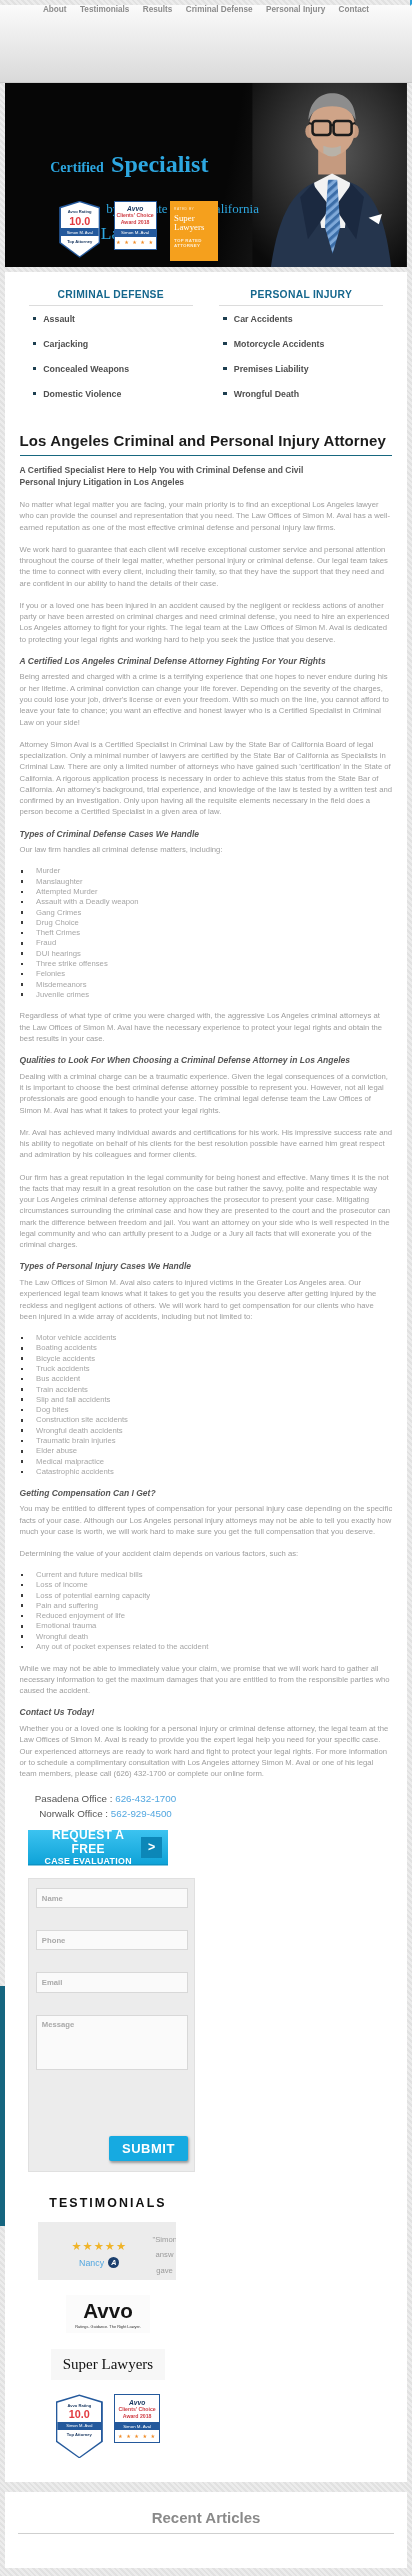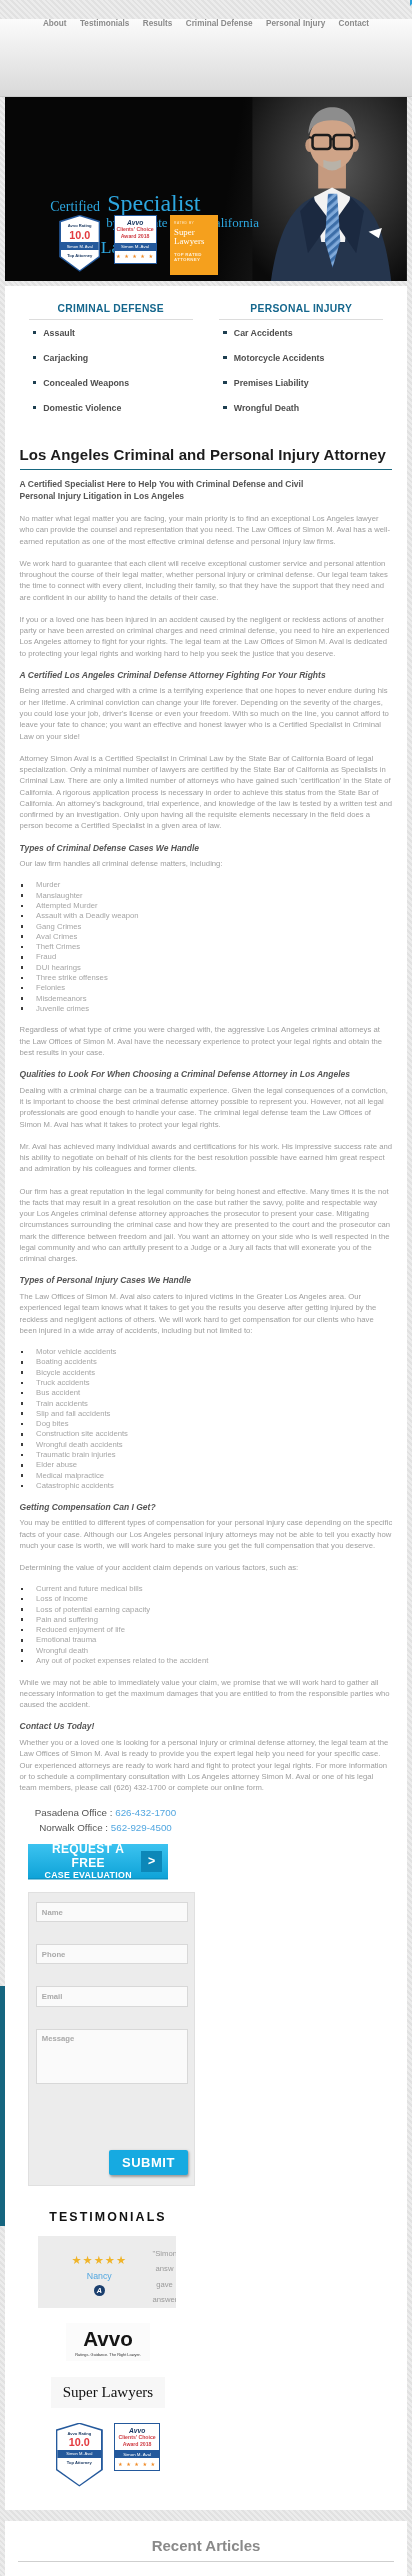--- a/index.html
+++ b/index.html
@@ -8,28 +8,28 @@
     background:repeating-linear-gradient(45deg,#ececec 0 2.1px,#e1e1e1 2.1px 4.1px);}
   
   .site-header{height:77px;background:linear-gradient(#fbfbfb,#d9d9d9);border-bottom:0.5px solid #c9c9c9;}
   .logo{display:flex;justify-content:center;align-items:center;padding-top:4.1px;gap:5.2px;}
   .logo-box{width:24px;height:34px;background:#0d0d0d;border:1px solid #4a4a4a;color:#fff;
     display:flex;align-items:center;justify-content:center;font-family:"Liberation Serif",serif;
     font-size:17.5px;letter-spacing:-4.1px;padding-right:3.1px;}
   .logo-title{font-family:"Liberation Serif",serif;font-size:15.5px;color:#1b2838;letter-spacing:0.5px;
     border-bottom:1px solid #1b2838;padding-bottom:1px;}
   .logo-sub{font-size:6.2px;color:#222;letter-spacing:3.6px;margin-top:2.6px;}
-  nav{display:flex;justify-content:center;gap:13.4px;margin-top:19px;}
+  nav{display:flex;justify-content:center;gap:13.4px;margin-top:5px;}
   .nav-item{color:#8b8b8b;font-size:8.2px;font-weight:bold;cursor:pointer;}
   
   .hero{position:relative;margin:0 5.2px;height:184px;overflow:hidden;
     background:linear-gradient(100deg,#060606 55%,#1d1d1d 72%,#333 100%);}
   .hero svg{position:absolute;right:0;top:0;}
   .hl{position:absolute;color:#2da7e0;font-family:"Liberation Serif",serif;}
-  .hl1{left:45px;top:93px;display:flex;align-items:baseline;gap:7.2px;}
+  .hl1{left:45px;top:68px;display:flex;align-items:baseline;gap:7.2px;font-weight:bold;}
   .hl1 .t1{font-size:14px;} .hl1 .t2{font-size:24px;}
   .hl2{left:101px;top:118px;font-size:13px;}
   .hl3{left:76px;top:140px;display:flex;align-items:baseline;gap:10.3px;}
   .hl3 .t3{font-size:12px;} .hl3 .t4{font-size:17.5px;}
   .hero-badges{position:absolute;left:54px;bottom:6.2px;display:flex;gap:13.4px;align-items:flex-start;}
   
   .badge{text-align:center;}
   .shield{width:41px;height:57px;background:#24599c;
     clip-path:polygon(50% 0,100% 11%,100% 74%,50% 100%,0 74%,0 11%);padding:1.5px;box-sizing:border-box;}
   .sh-in{width:100%;height:100%;background:#fff;clip-path:polygon(50% 0,100% 11%,100% 74%,50% 100%,0 74%,0 11%);
@@ -88,21 +88,21 @@
     padding:5.2px 13.4px;border-radius:2.1px;box-shadow:1px 1.5px 2.6px rgba(0,0,0,.35);cursor:pointer;
     font-family:"Liberation Sans",sans-serif;}
   
   .widget-col{width:185px;}
   .testi-head{text-align:center;color:#111;font-size:12.4px;letter-spacing:2.1px;margin:24px 0 11.3px;}
   .testi-card{background:#ececec;width:138px;margin-left:23px;padding:10.3px 0 11.3px;overflow:hidden;
     display:flex;position:relative;}
   .testi-main{width:103px;padding-left:9.3px;text-align:center;}
   .testi-quote{color:#9a9a9a;font-size:7.7px;line-height:15.5px;}
   .stars{color:#f0b429;font-size:11.3px;letter-spacing:1px;margin-top:8.2px;}
-  .testi-byline{margin-top:4.1px;display:flex;justify-content:center;align-items:center;gap:4.1px;flex-direction:column;}
+  .testi-byline{margin-top:4.1px;display:flex;justify-content:center;align-items:center;gap:4.1px;}
   .testi-name{color:#53a7e0;font-size:8.8px;text-decoration:none;cursor:pointer;}
   .avvo-dot{width:11.3px;height:11.3px;border-radius:50%;background:#1b3f6e;color:#fff;font-weight:bold;
     font-style:italic;font-size:7.2px;display:flex;align-items:center;justify-content:center;}
   .testi-next{position:absolute;right:0;top:10.3px;width:24px;text-align:center;}
   .testi-next div{color:#9a9a9a;font-size:7.7px;line-height:15.5px;white-space:nowrap;}
   .avvo-logo{width:73px;margin:15.5px auto 0;background:#fbfbfb;padding:6.2px 5.2px 4.1px;text-align:center;cursor:pointer;}
   .avvo-word{font-size:20.6px;font-weight:bold;color:#151515;position:relative;display:inline-block;line-height:1;}
   .avvo-flag{position:absolute;right:-8.2px;top:-4.1px;width:0;height:0;
     border-left:10.3px solid #2b9fd8;border-bottom:10.3px solid transparent;}
   .avvo-tag{font-size:3.9px;color:#333;margin-top:2.1px;}
@@ -233,21 +233,21 @@
         <p>Being arrested and charged with a crime is a terrifying experience that one hopes to never endure during his or her lifetime. A criminal conviction can change your life forever. Depending on the severity of the charges, you could lose your job, driver's license or even your freedom. With so much on the line, you cannot afford to leave your fate to chance; you want an effective and honest lawyer who is a Certified Specialist in Criminal Law on your side!</p>
         <p>Attorney Simon Aval is a Certified Specialist in Criminal Law by the State Bar of California Board of legal specialization. Only a minimal number of lawyers are certified by the State Bar of California as Specialists in Criminal Law. There are only a limited number of attorneys who have gained such 'certification' in the State of California. A rigorous application process is necessary in order to achieve this status from the State Bar of California. An attorney's background, trial experience, and knowledge of the law is tested by a written test and confirmed by an investigation. Only upon having all the requisite elements necessary in the field does a person become a Certified Specialist in a given area of law.</p>
         <h3>Types of Criminal Defense Cases We Handle</h3>
         <p>Our law firm handles all criminal defense matters, including:</p>
         <ul>
           <li>Murder</li>
           <li>Manslaughter</li>
           <li>Attempted Murder</li>
           <li>Assault with a Deadly weapon</li>
           <li>Gang Crimes</li>
-          <li>Aval Crimes</li>
+          <li>Drug Choice</li>
           <li>Theft Crimes</li>
           <li>Fraud</li>
           <li>DUI hearings</li>
           <li>Three strike offenses</li>
           <li>Felonies</li>
           <li>Misdemeanors</li>
           <li>Juvenile crimes</li>
         </ul>
         <p>Regardless of what type of crime you were charged with, the aggressive Los Angeles criminal attorneys at the Law Offices of Simon M. Aval have the necessary experience to protect your legal rights and obtain the best results in your case.</p>
         <h3>Qualities to Look For When Choosing a Criminal Defense Attorney in Los Angeles</h3>

